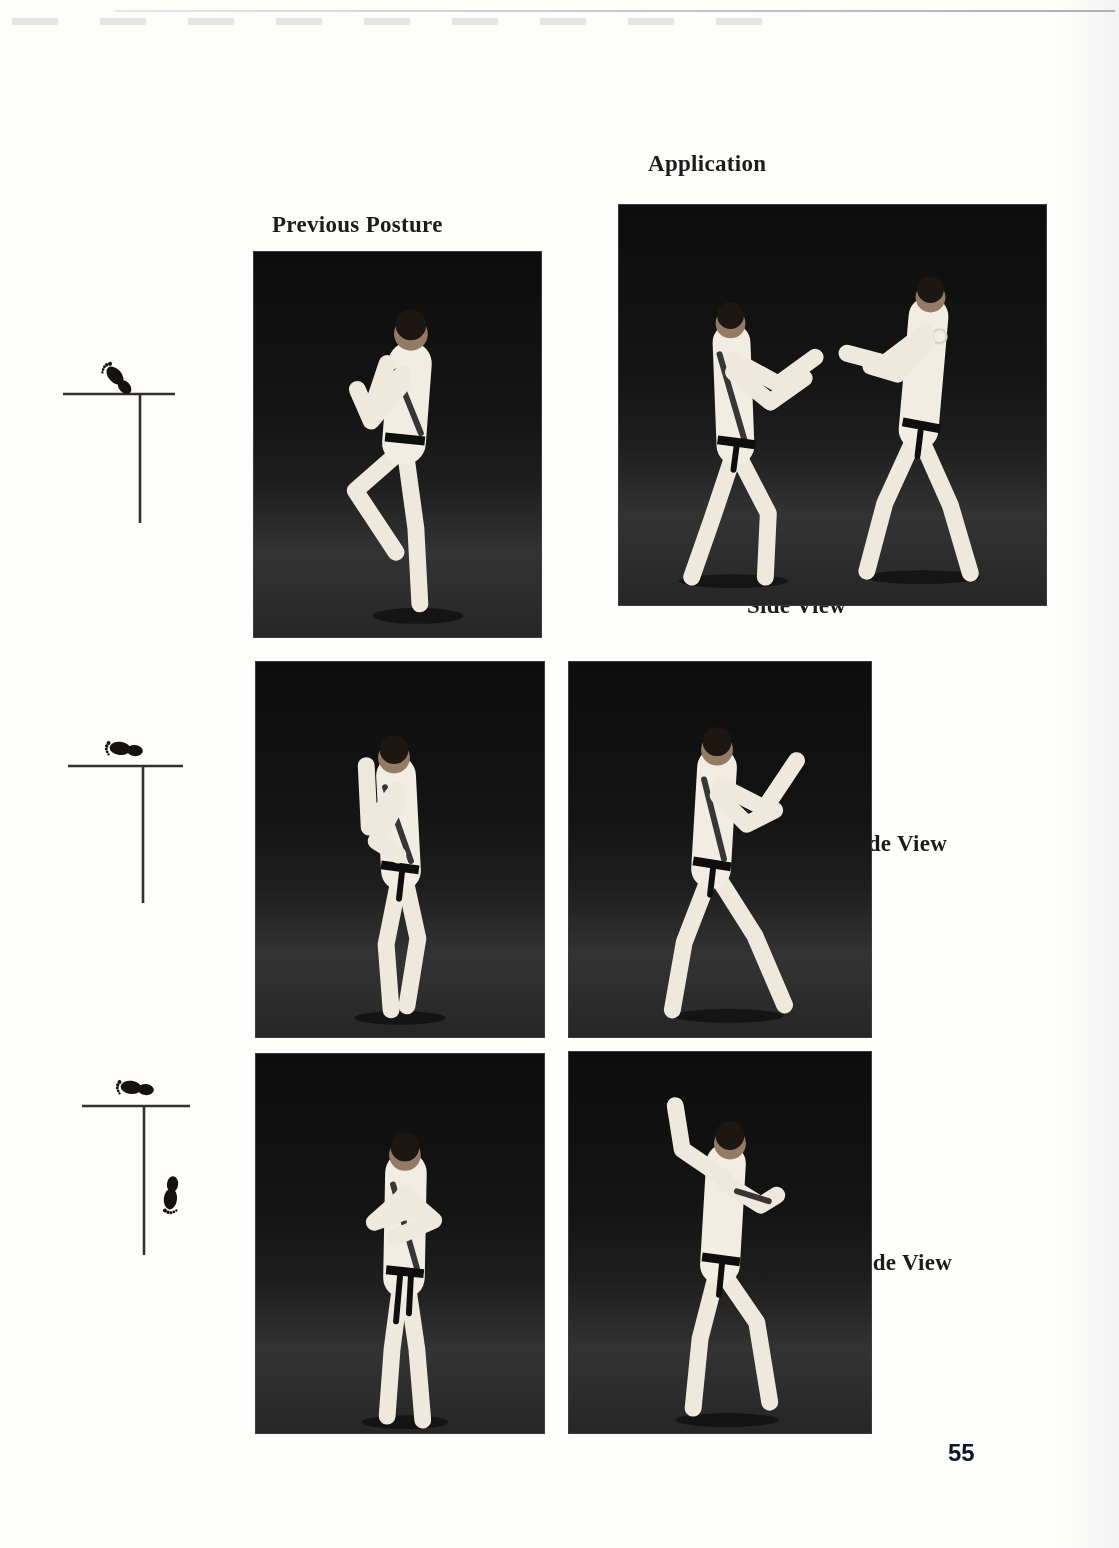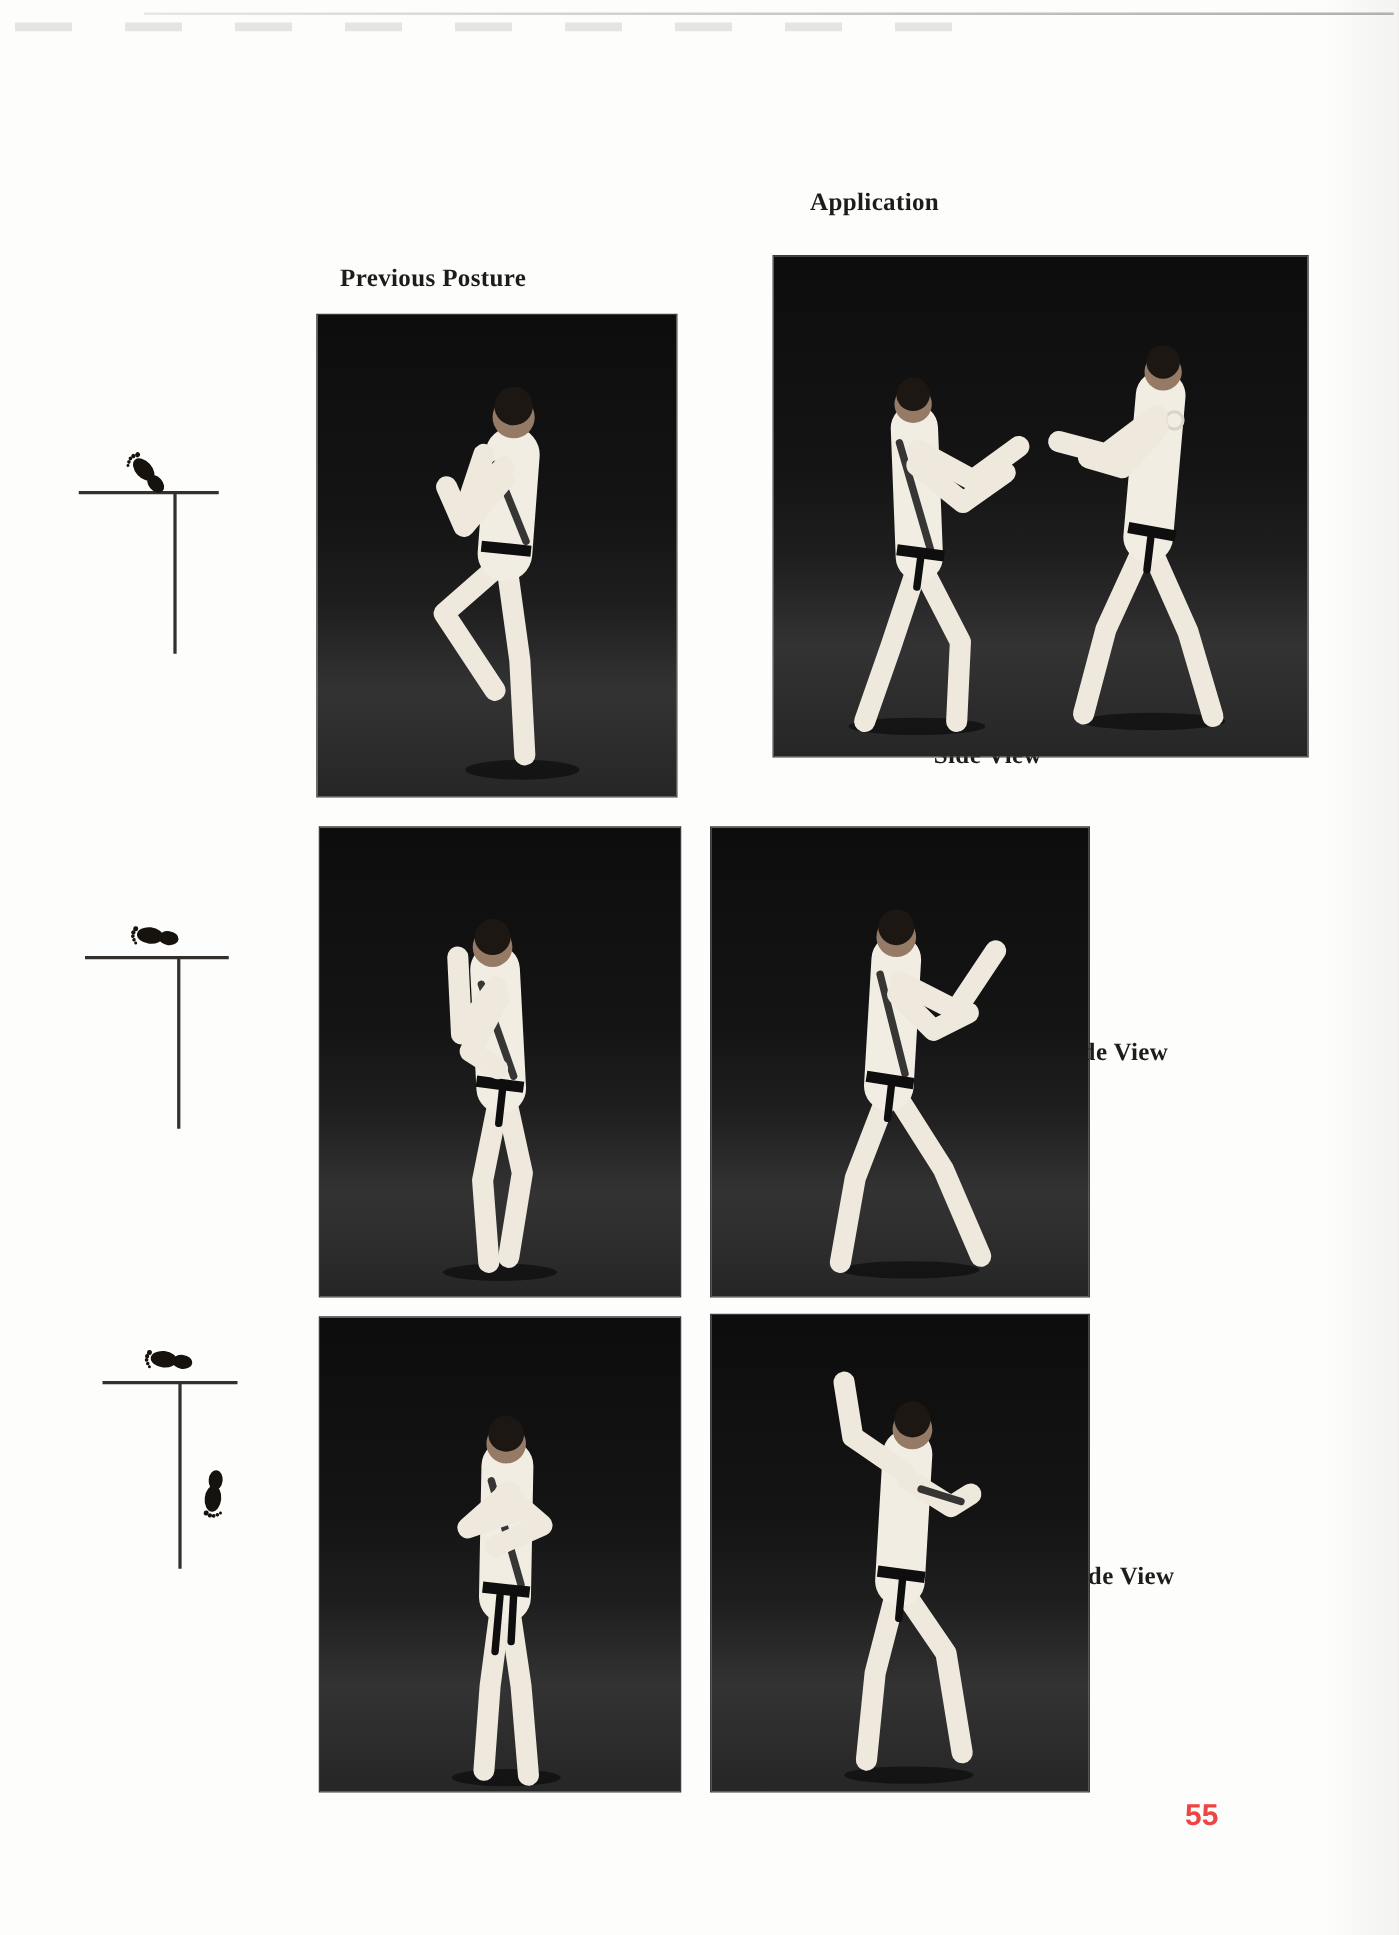--- a/index.html
+++ b/index.html
@@ -24,33 +24,33 @@
     position:absolute;right:0;top:0;width:60px;height:100%;
     background:linear-gradient(to left,rgba(190,190,190,.16),transparent);
   }
   .scan-speck{
     position:absolute;left:852px;top:595px;width:3px;height:7px;
     background:#8a8a8a;opacity:.5;transform:rotate(14deg);border-radius:2px;
   }
   
   .caption{
     position:absolute;
-    font-weight:700;font-size:20px;color:#1d1c1b;
+    font-weight:700;font-size:23px;color:#1d1c1b;
     letter-spacing:.3px;white-space:nowrap;
   }
   .cap-prev{left:272px;top:212px;}
   .cap-app{left:648px;top:151px;}
   .cap-side1{left:747px;top:593px;}
   .cap-side2{left:848px;top:831px;}
   .cap-side3{left:853px;top:1250px;}
   
   .pageno{
     position:absolute;left:948px;top:1439px;
     font-family:"Liberation Sans",sans-serif;
-    font-weight:700;font-size:24px;color:#ef4444;
+    font-weight:700;font-size:24px;color:#0f172a;
   }
   
   .photo{
     position:absolute;
     background:linear-gradient(180deg,#0d0d0d 0%,#141414 42%,#1e1e1e 60%,#333333 78%,#262626 100%);
     border:1px solid #3c3c3c;
     box-sizing:border-box;
   }
   .ph-prev{left:213px;top:235px;width:289px;height:387px;}
   .ph-app{left:578px;top:188px;width:429px;height:402px;}

